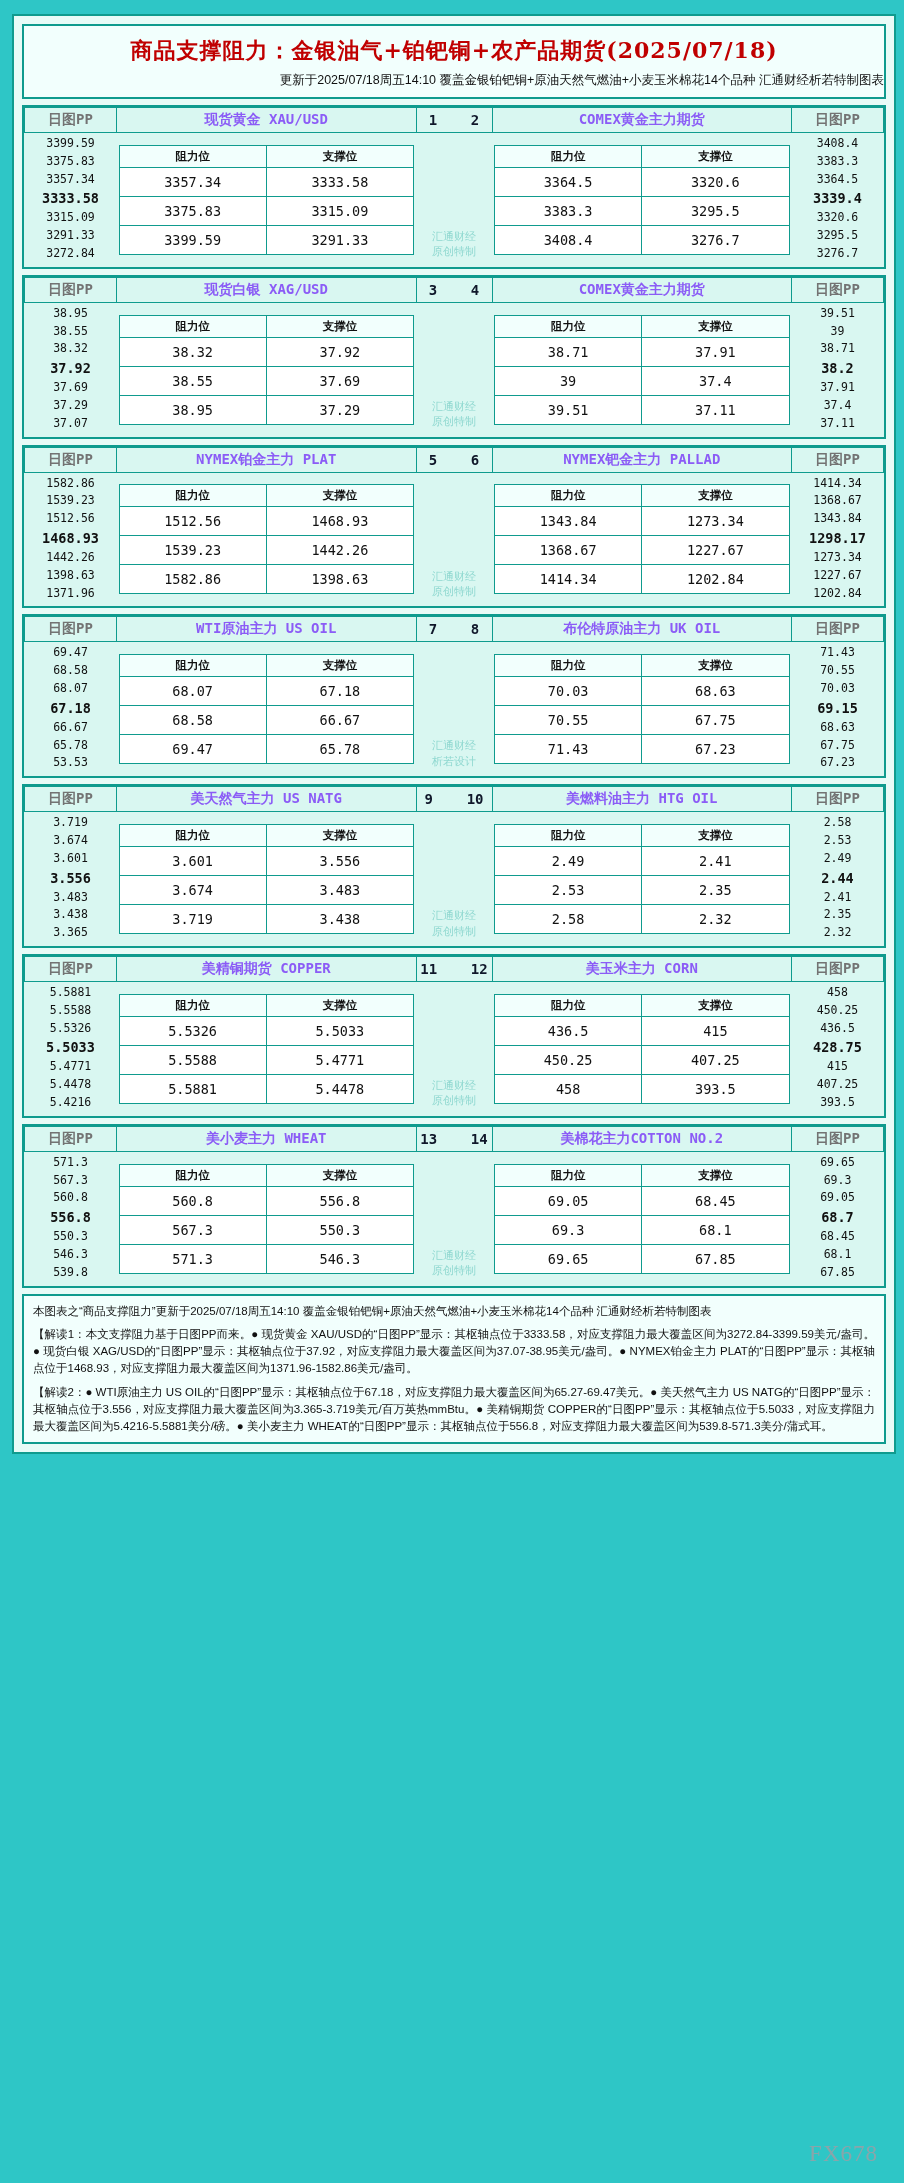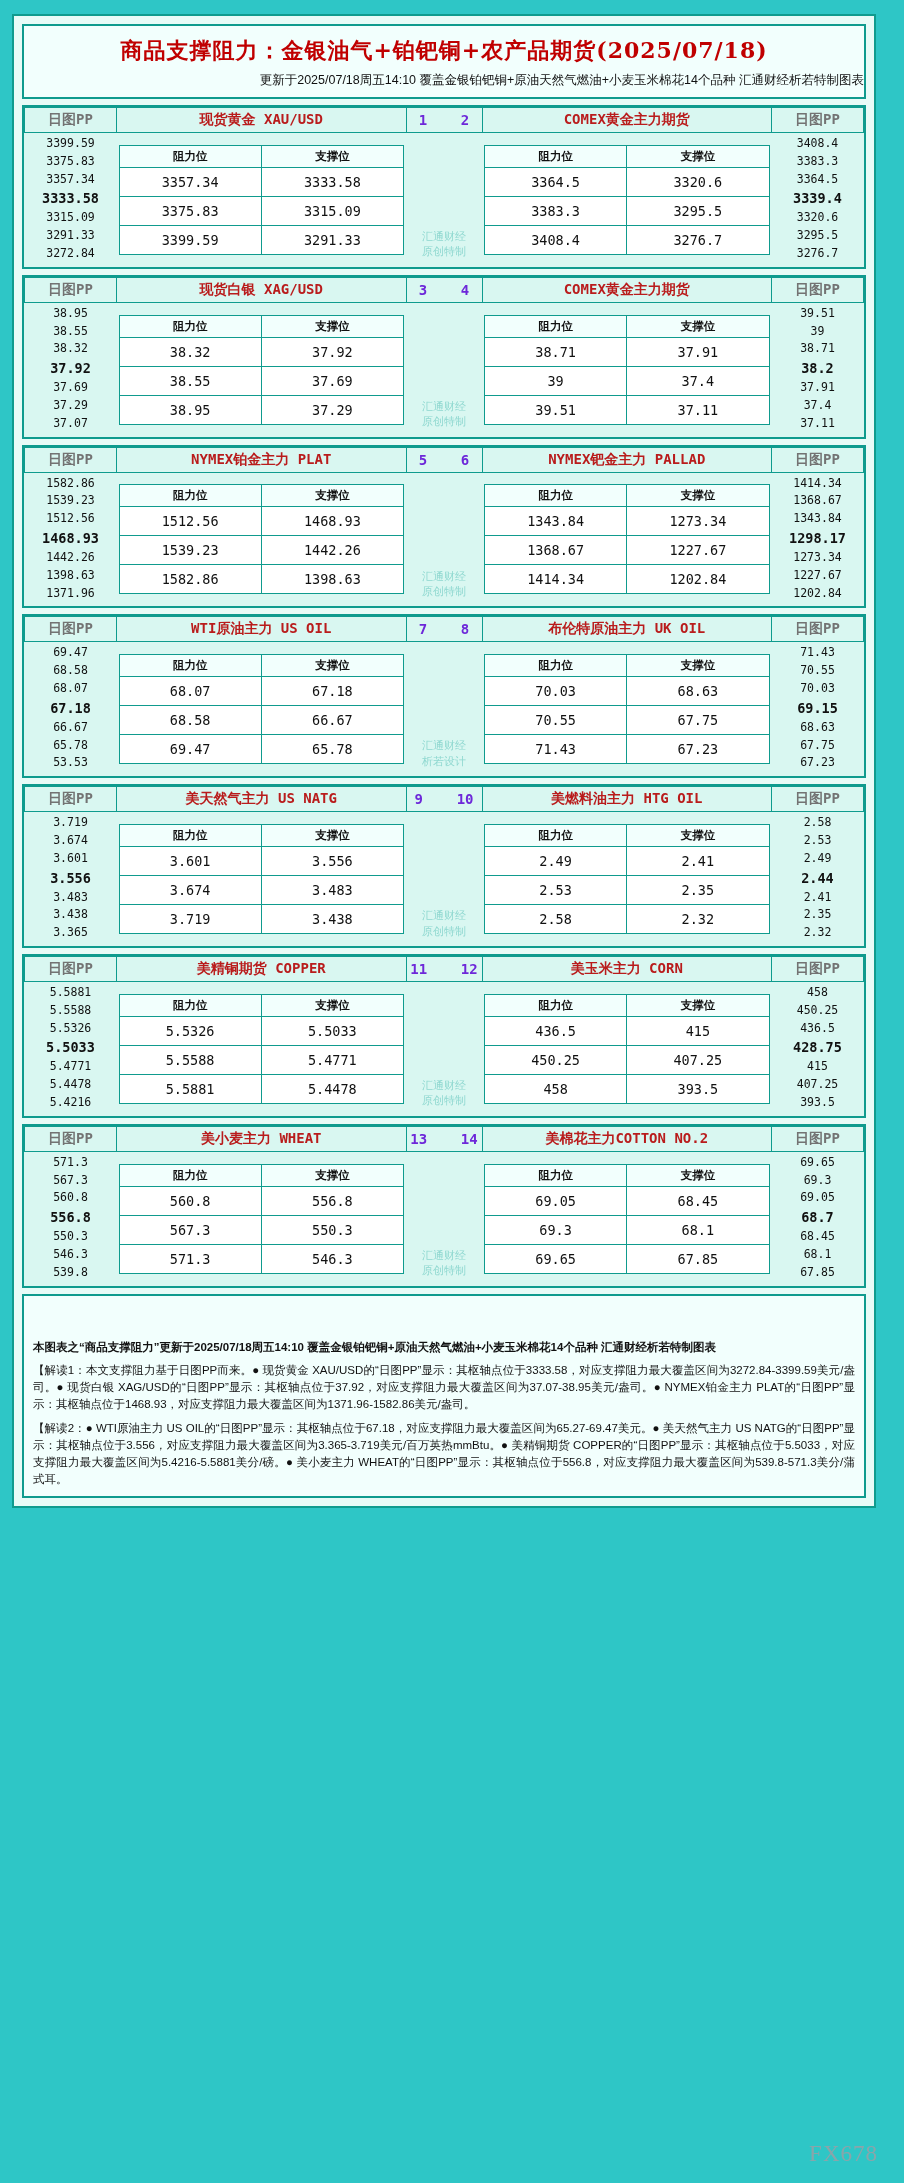--- a/index.html
+++ b/index.html
@@ -5,21 +5,21 @@
   html,body{margin:0;padding:0;}
   body{
     width:904px;
     background:#30c9c9;
     font-family:"Liberation Sans","DejaVu Sans",sans-serif;
   }
   .page{
     width:904px;
     min-height:2183px;
     box-sizing:border-box;
-    padding:14px 28px 10px 12px;
+    padding:14px 8px 10px 12px;
     background:linear-gradient(90deg,#2ec6c6 0%,#2ec6c6 100%);
     position:relative;
   }
   .sheet{
     background:#e8fbf7;
     border:2px solid #0f9b8e;
     box-sizing:border-box;
     padding:8px 8px 8px 8px;
   }
   .title{
@@ -50,33 +50,33 @@
   .blockwrap:last-of-type{margin-bottom:6px;}
   .hdrow td{
     border:1px solid #0f9b8e;
     text-align:center;
     font-weight:bold;
     font-size:14px;
     padding:3px 0;
     font-family:"DejaVu Sans Mono","Liberation Mono",monospace;
   }
   .cnname{
-    color:#b91c1c;
+    color:#8b5cf6;
     font-weight:bold;
     font-size:15px;
     font-family:"DejaVu Serif","Liberation Serif",serif;
   }
   .pphdr{
     color:#737373;
     font-weight:bold;
     font-size:14px;
     font-family:"DejaVu Serif","Liberation Serif",serif;
   }
   .idx{
-    color:#6d28d9;
+    color:#0f172a;
     font-weight:bold;
     font-size:14px;
     font-family:"DejaVu Sans Mono","Liberation Mono",monospace;
     margin-top:44px;
   }
   td.nb{border:none;}
   .levelcol{
     width:86px;
     vertical-align:top;
     text-align:center;
@@ -125,21 +125,21 @@
     text-align:center;
   }
   .footer{
     border:2px solid #0f9b8e;
     background:#f2fffd;
     padding:7px 9px;
     font-size:11.5px;
     line-height:1.5;
     color:#111;
   }
-  .footer .f1{font-weight:bold;text-align:left;margin-top:36px;}
+  .footer .f1{font-weight:normal;text-align:left;}
   .footer .note{margin-top:6px;text-align:justify;}
   .brand{
     position:absolute;
     right:26px;
     bottom:16px;
     color:#9aa0a6;
     font-size:23px;
     font-family:Liberation Serif, serif;
     opacity:.85;
     letter-spacing:1px;

